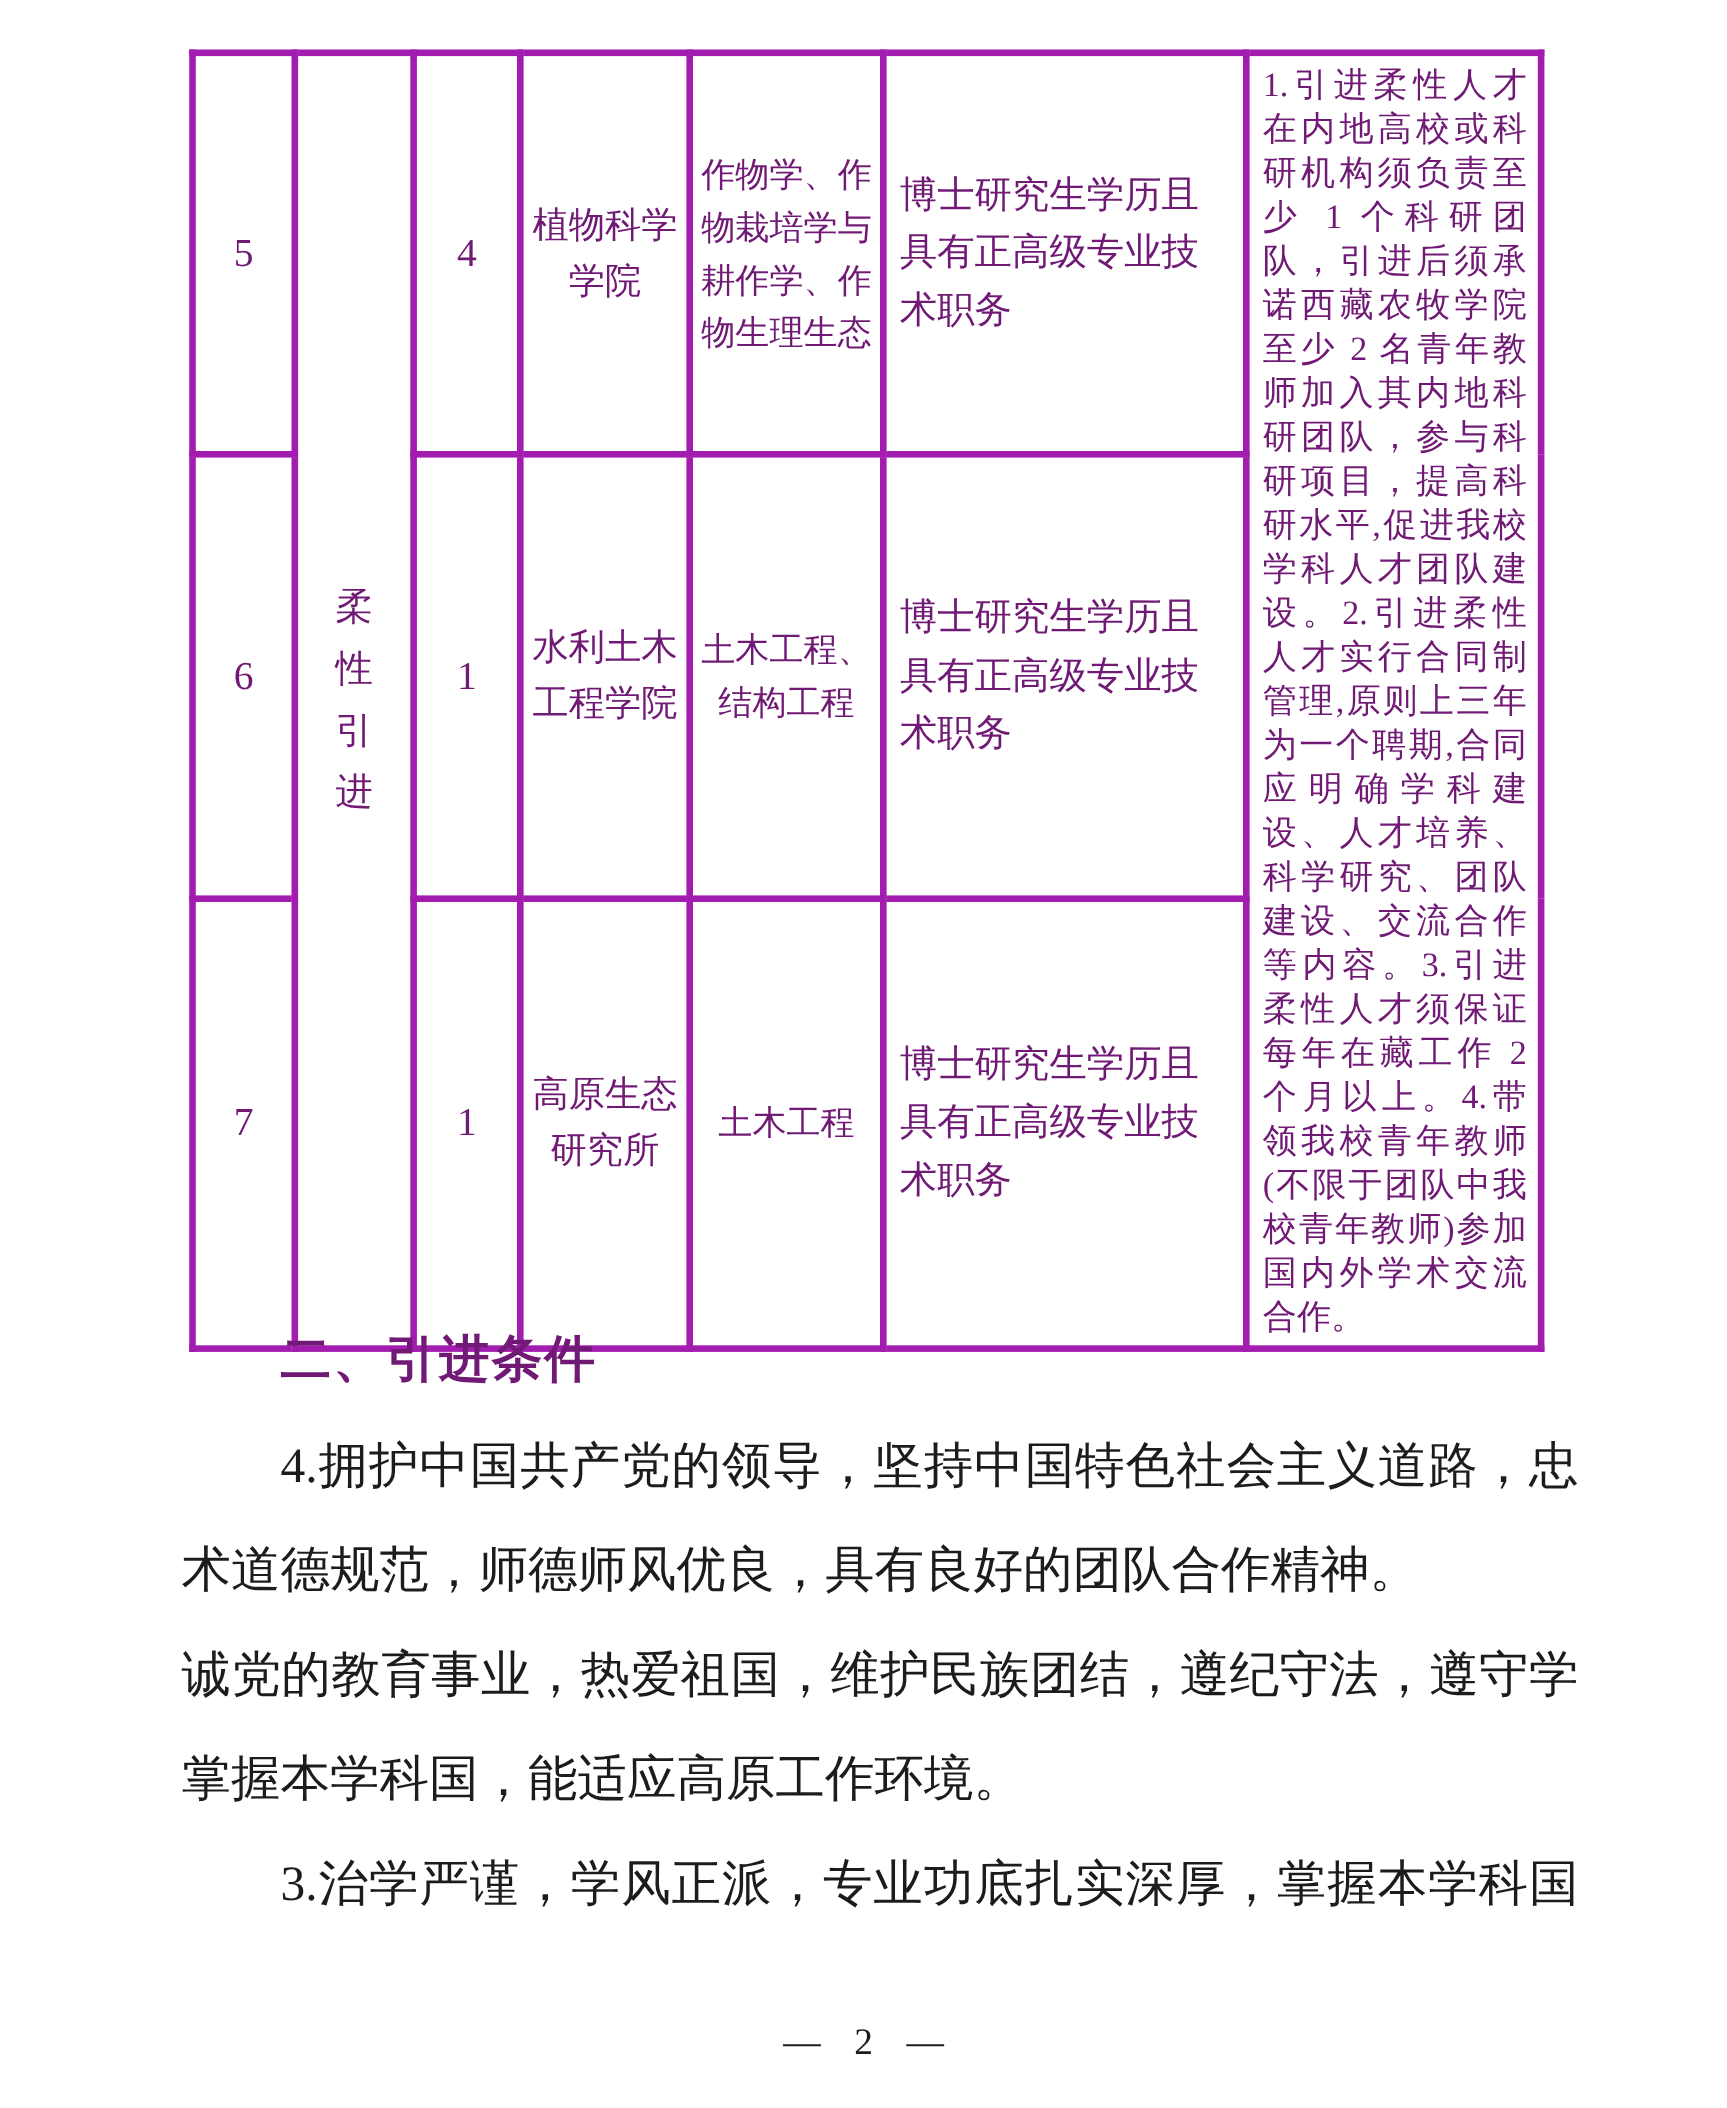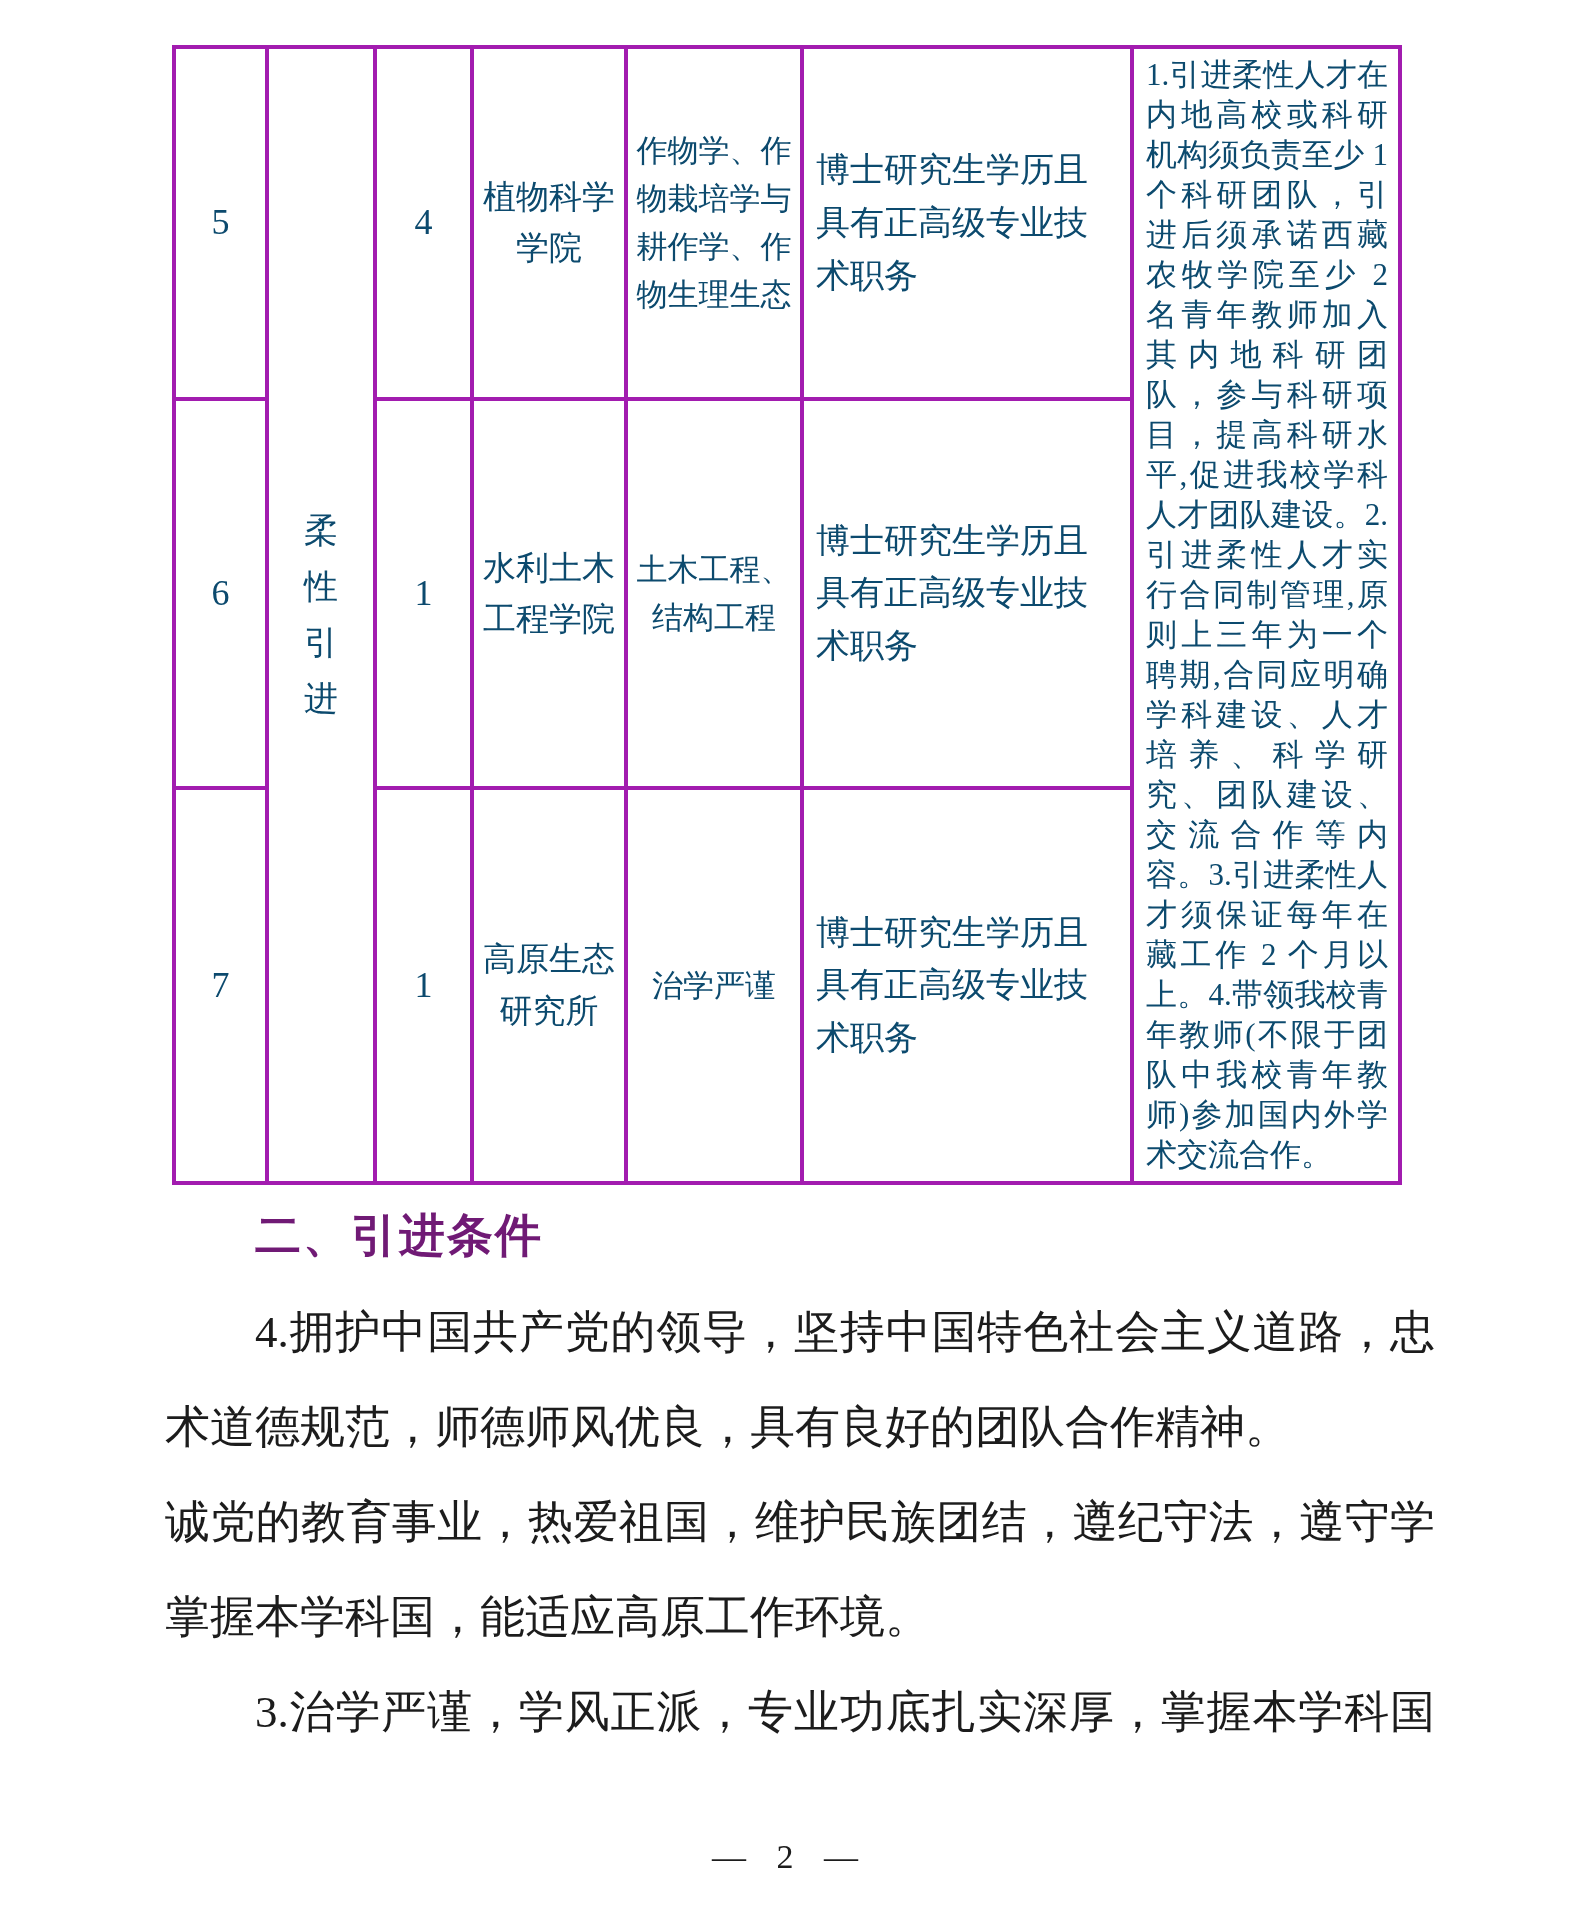--- a/index.html
+++ b/index.html
@@ -20,27 +20,27 @@
   
   .recruit-table {
     position: absolute;
     left: 172px;
     top: 45px;
     width: 1226px;
     border-collapse: collapse;
     table-layout: fixed;
   }
   .recruit-table td {
-    border: 4px solid #a21caf;
+    border: 6px solid #a21caf;
     text-align: center;
     vertical-align: middle;
     padding: 4px 8px;
     font-size: 34px;
     line-height: 1.55;
-    color: #0c4a6e;
+    color: #701a75;
     word-break: break-all;
   }
   .recruit-table td.cell-seq,
   .recruit-table td.cell-count { font-size: 36px; }
   .recruit-table td.cell-type  { font-size: 34px; line-height: 1.65; padding: 4px 30px; }
   .recruit-table td.cell-college { font-size: 33px; padding: 21px 8px; }
   .recruit-table td.cell-discipline { font-size: 31px; padding: 4px 5px; }
   .recruit-table td.cell-requirement {
     font-size: 34px;
     text-align: left;
@@ -126,21 +126,21 @@
         <td class="cell-seq">6</td>
         <td class="cell-count">1</td>
         <td class="cell-college">水利土木工程学院</td>
         <td class="cell-discipline">土木工程、结构工程</td>
         <td class="cell-requirement">博士研究生学历且具有正高级专业技术职务</td>
       </tr>
       <tr class="row-7">
         <td class="cell-seq">7</td>
         <td class="cell-count">1</td>
         <td class="cell-college">高原生态研究所</td>
-        <td class="cell-discipline">治学严谨</td>
+        <td class="cell-discipline">土木工程</td>
         <td class="cell-requirement">博士研究生学历且具有正高级专业技术职务</td>
       </tr>
     </tbody>
   </table>
 
   <div class="content">
     <h2 class="section-heading">二、引进条件</h2>
 
     <div class="para-line first">4.拥护中国共产党的领导，坚持中国特色社会主义道路，忠</div>
     <div class="para-line last">术道德规范，师德师风优良，具有良好的团队合作精神。</div>

